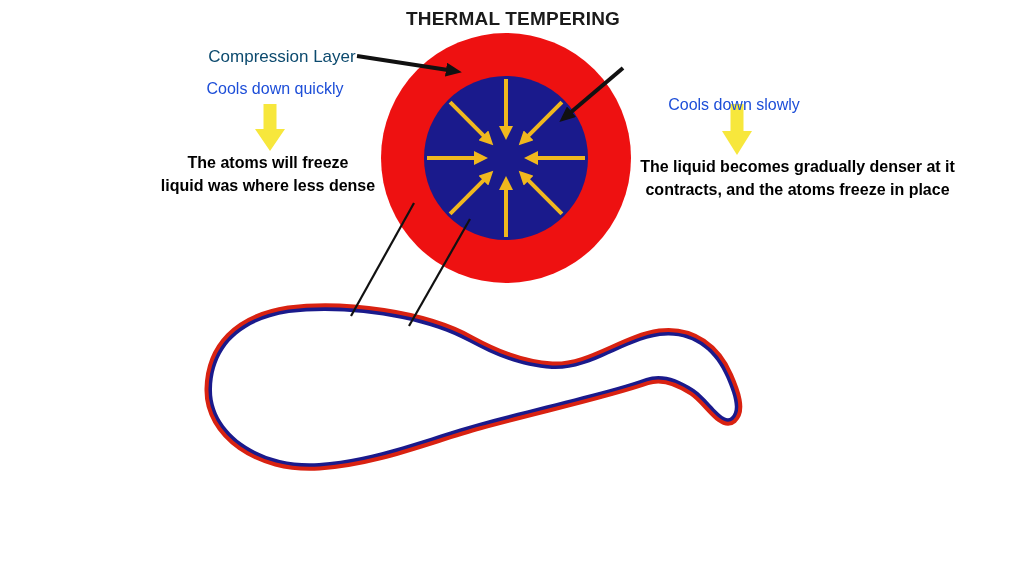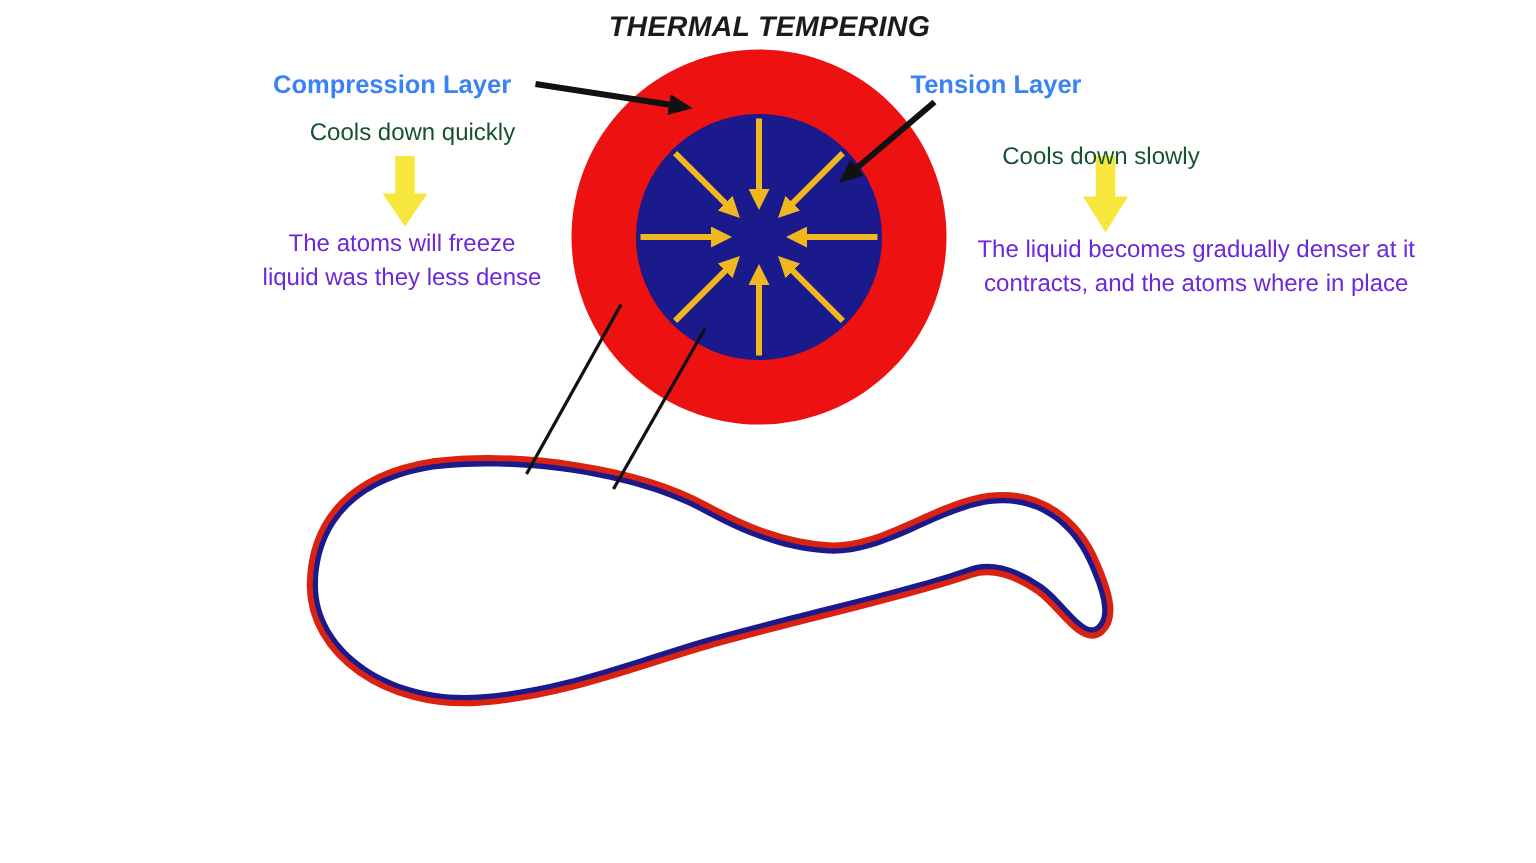--- a/index.html
+++ b/index.html
@@ -11,25 +11,24 @@
     overflow: hidden;
     font-family: "Liberation Sans", "DejaVu Sans", sans-serif;
     color: #1f1f1f;
   }
   .abs { position: absolute; }
   .title {
     left: 303px; top: 8px; width: 420px;
     text-align: center;
     font-size: 19px; font-weight: 700; color: #1b1b1b;
     letter-spacing: 0.2px;
-    font-style: italic;
   }
-  .heading { font-size: 17px; font-weight: 700; color: #3b82f6; }
-  .sub     { font-size: 16px; color: #14532d; text-align: center; }
-  .para    { font-size: 16px; line-height: 23px; color: #6d28d9; text-align: center; }
+  .heading { font-size: 17px; font-weight: 400; color: #0c4a6e; text-align: center; }
+  .sub     { font-size: 16px; color: #1d4ed8; text-align: center; }
+  .para    { font-size: 16px; line-height: 23px; color: #000000; text-align: center; font-weight: bold; }
   #compression-heading { left: 182px; top: 47px;  width: 200px; }
   #compression-sub     { left: 175px; top: 80px;  width: 200px; }
   #compression-para    { left: 142px; top: 151px; width: 252px; }
   #tension-heading     { left: 607px; top: 47px;  width: 200px; }
   #tension-sub         { left: 634px; top: 96px;  width: 200px; }
   #tension-para        { left: 630px; top: 155px; width: 335px; }
   svg { position: absolute; left: 0; top: 0; }
 </style>
 </head>
 <body>
@@ -108,23 +107,22 @@
     <polygon points="263.5,104 276.5,104 276.5,129 285,129 270,151 255,129 263.5,129" fill="#f7e73c"></polygon>
     <polygon points="730.5,104 743.5,104 743.5,131 752,131 737,155 722,131 730.5,131" fill="#f7e73c"></polygon>
   </svg>
 
   <div class="abs title">THERMAL TEMPERING</div>
 
   <div id="compression-heading" class="abs heading">Compression Layer</div>
   <div id="compression-sub" class="abs sub">Cools down quickly</div>
   <div id="compression-para" class="abs para">
     <div>The atoms will freeze</div>
-    <div>liquid was they less dense</div>
+    <div>liquid was where less dense</div>
   </div>
 
-  <div id="tension-heading" class="abs heading">Tension Layer</div>
   <div id="tension-sub" class="abs sub">Cools down slowly</div>
   <div id="tension-para" class="abs para">
     <div>The liquid becomes gradually denser at it</div>
-    <div>contracts, and the atoms where in place</div>
+    <div>contracts, and the atoms freeze in place</div>
   </div>
 
 </div>
 
 </body></html>

